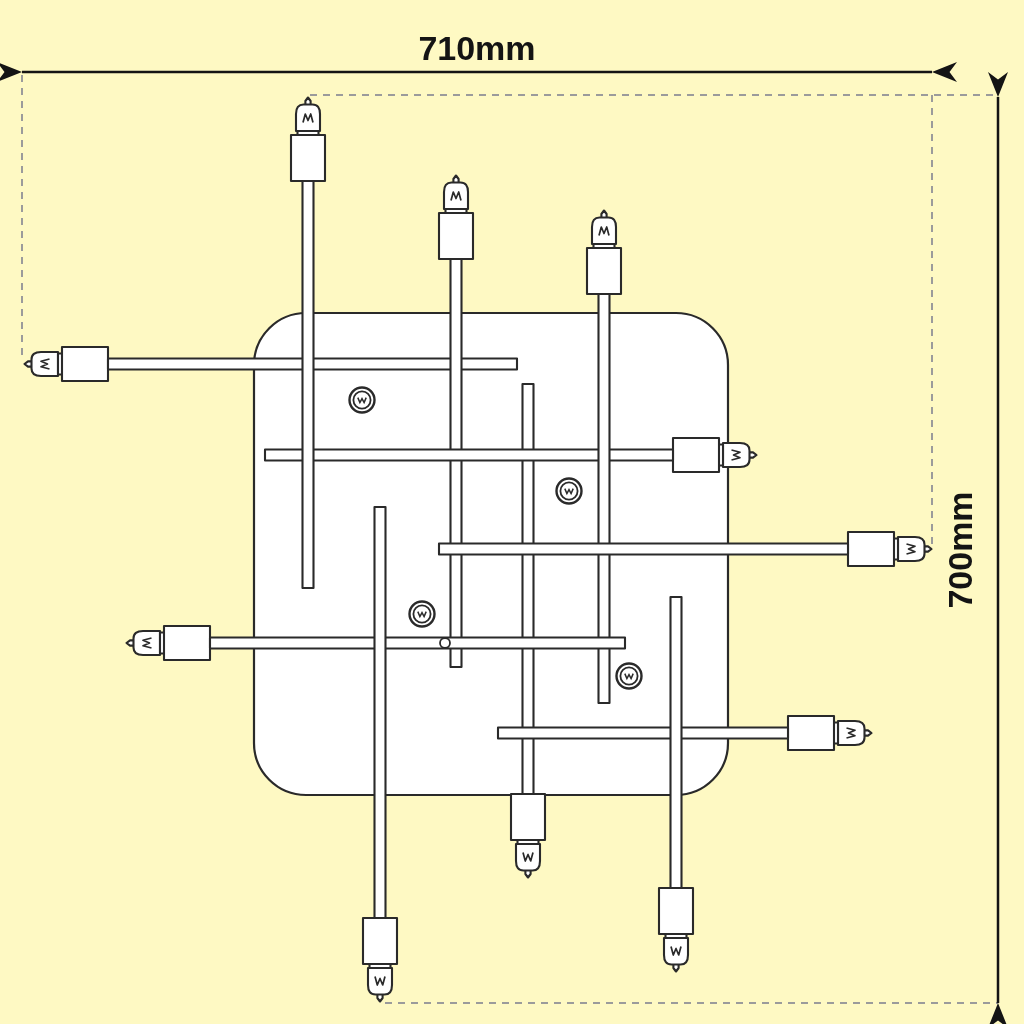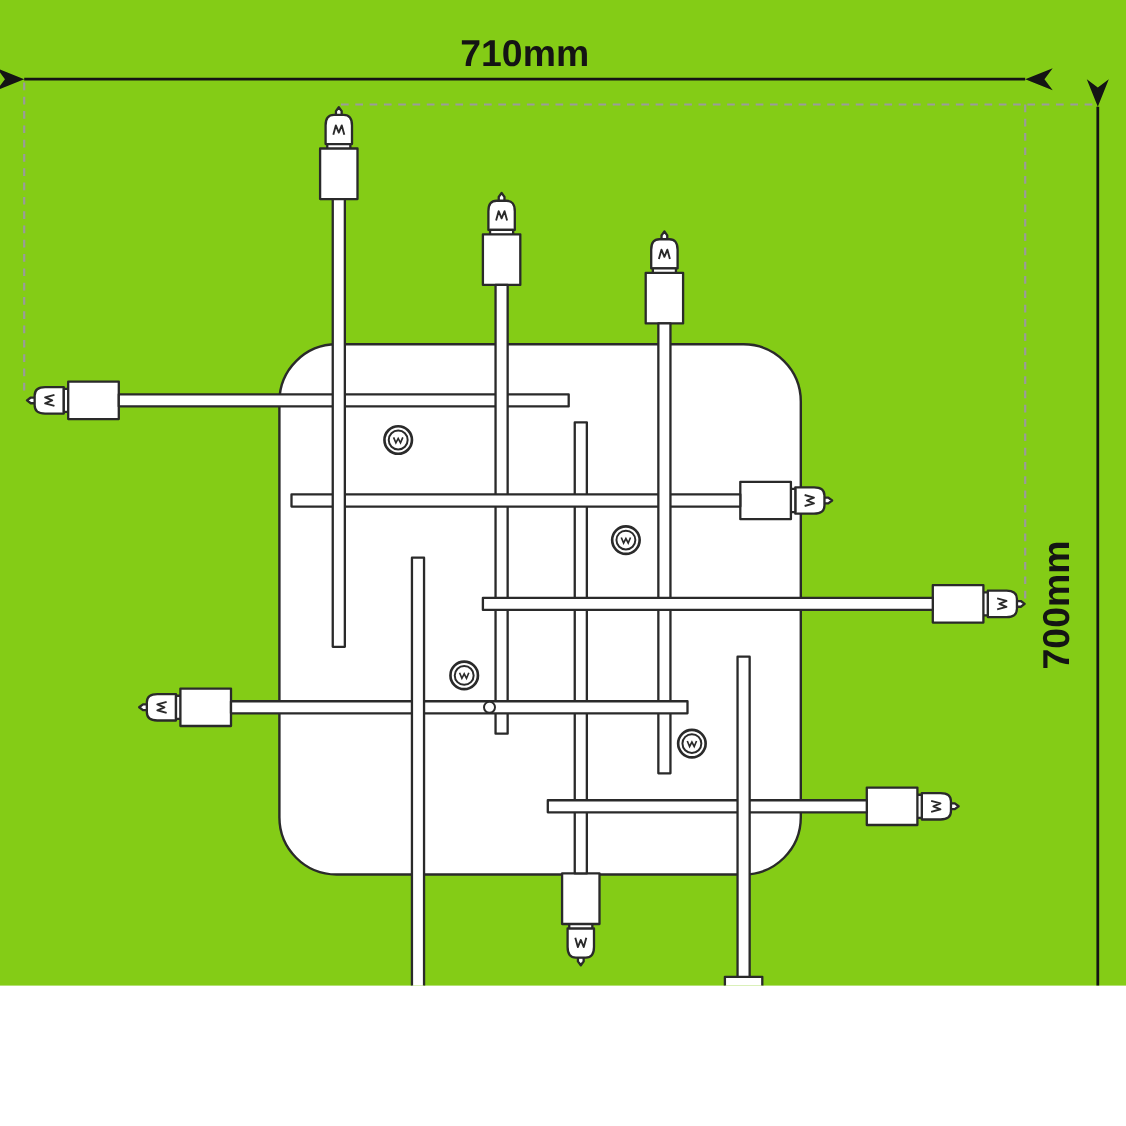--- a/index.html
+++ b/index.html
@@ -6,22 +6,22 @@
     margin: 0;
     padding: 0;
     width: 1024px;
     height: 1024px;
     background: #ffffff;
     font-family: "Liberation Sans", sans-serif;
   }
   .canvas {
     position: relative;
     width: 1024px;
-    height: 896px;
-    background: #84cc16;
+    height: 1024px;
+    background: #fef9c3;
     overflow: hidden;
   }
   svg { display: block; }
   .dim-label {
     font-family: "Liberation Sans", "DejaVu Sans", sans-serif;
     font-weight: 700;
     font-size: 34px;
     fill: #141414;
   }
 </style>

